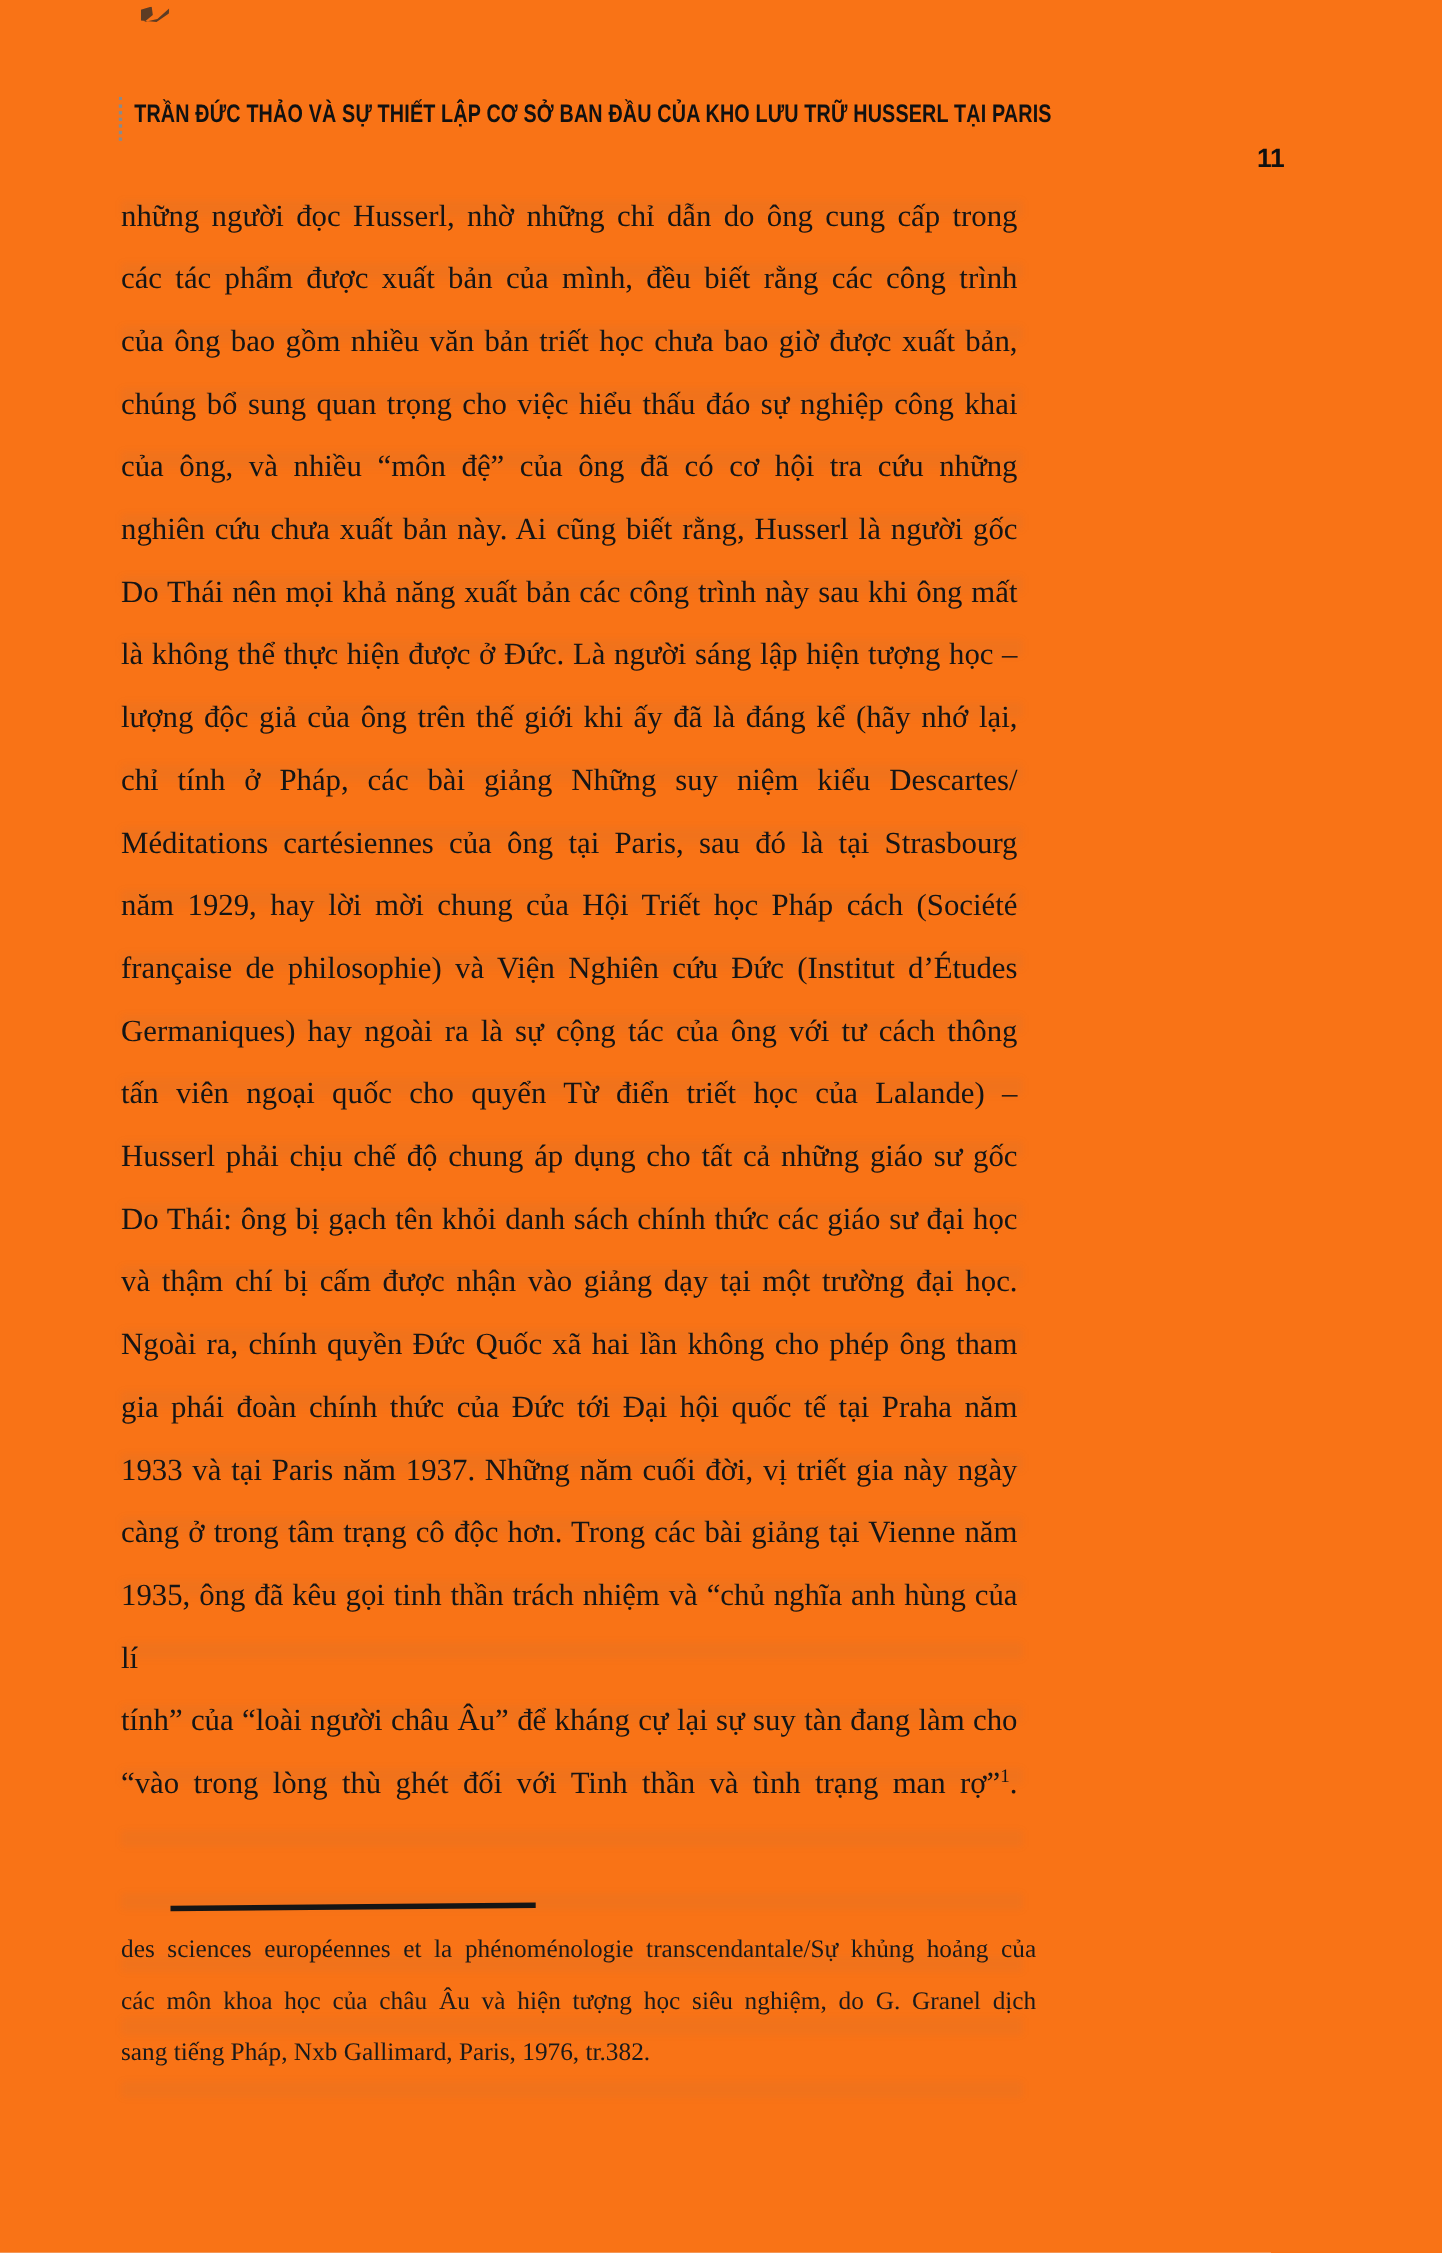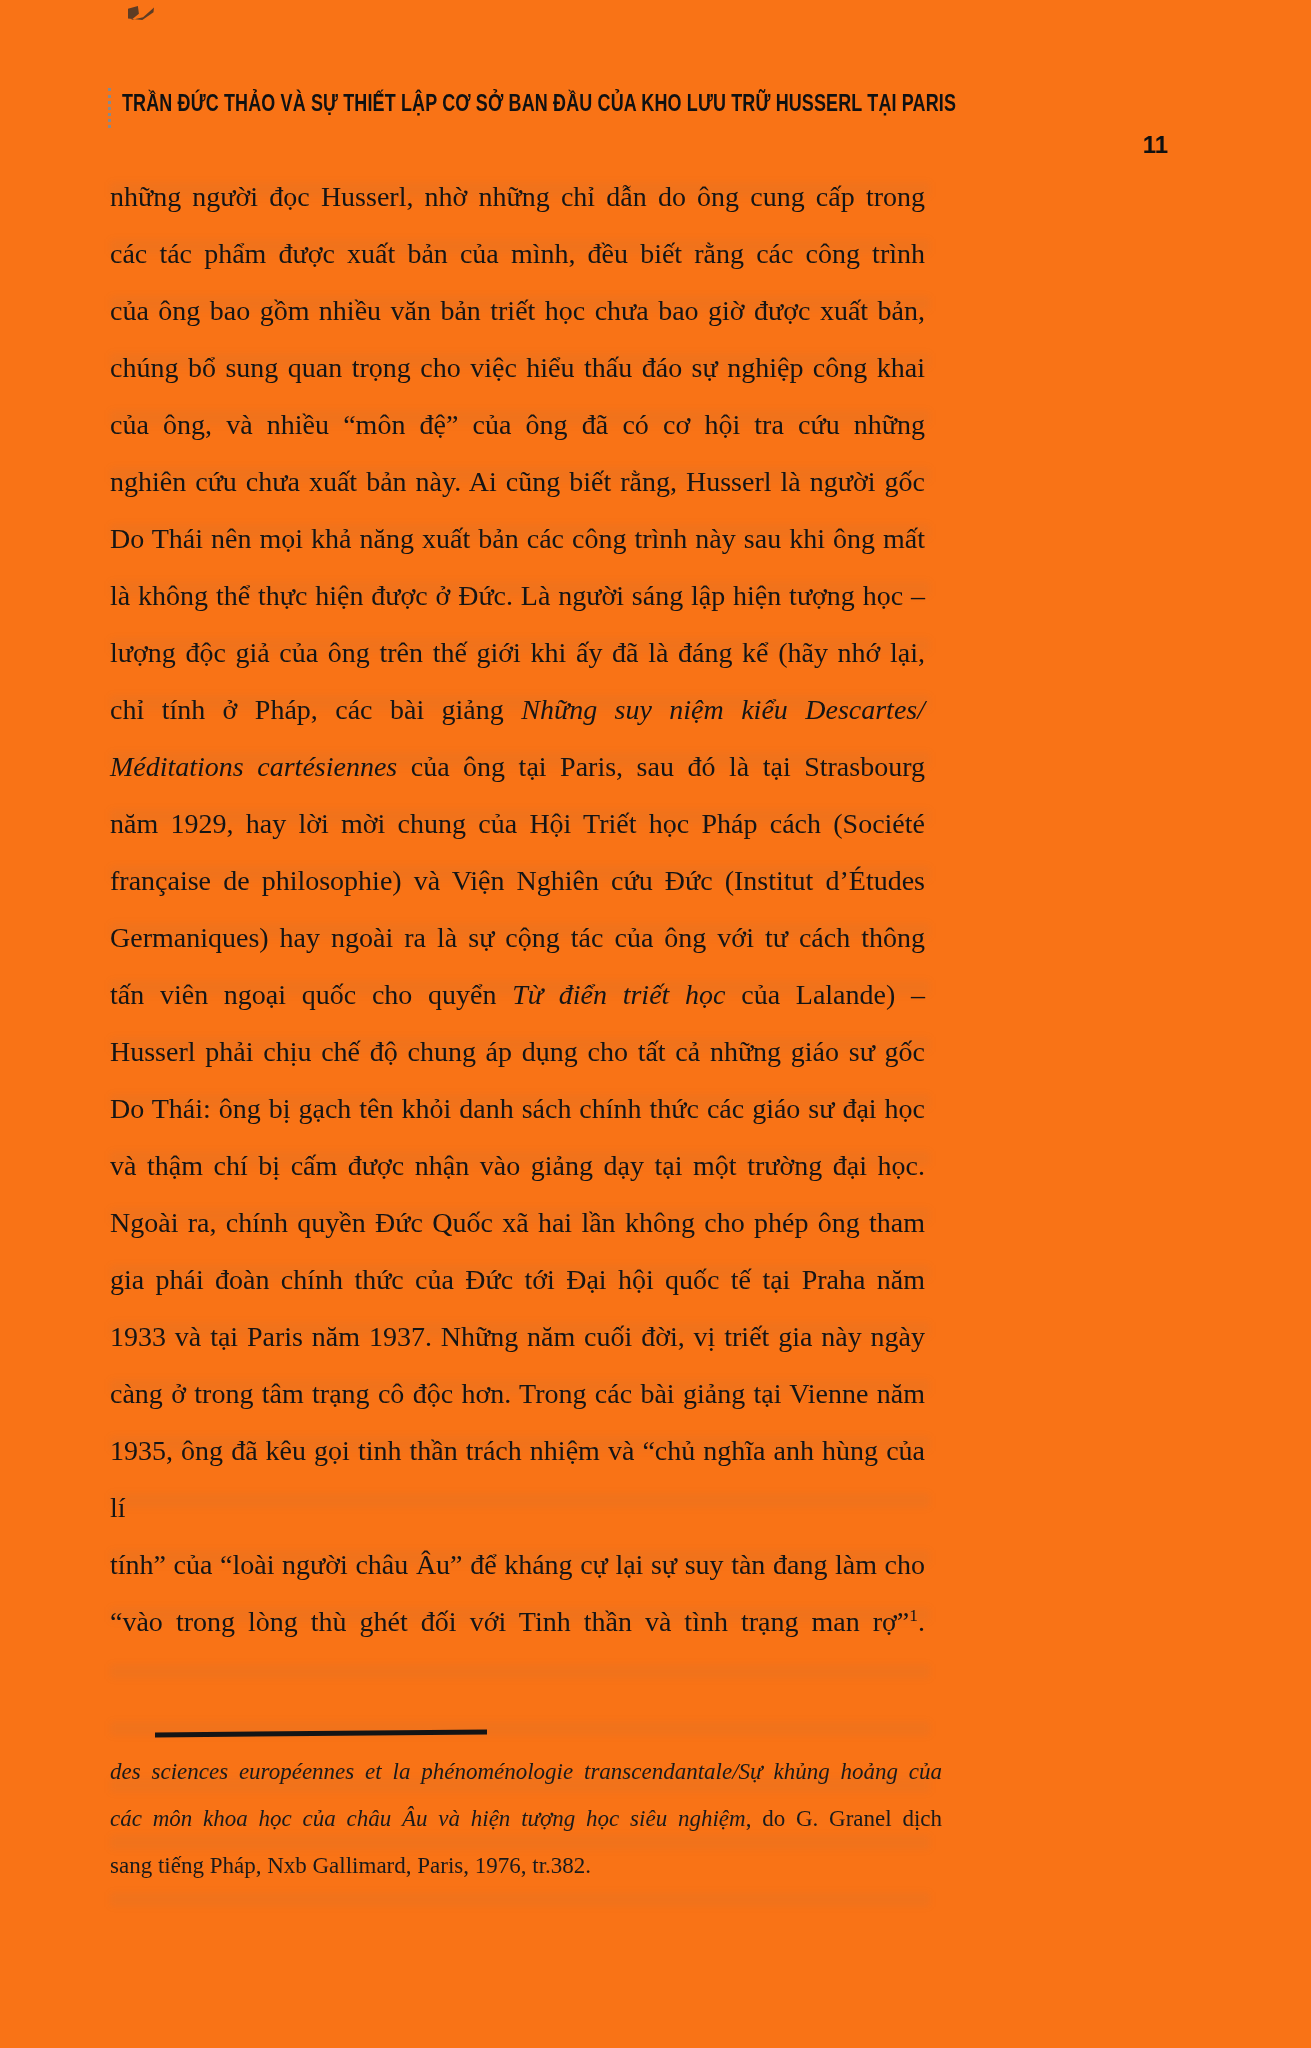--- a/index.html
+++ b/index.html
@@ -74,21 +74,21 @@
     transform:rotate(-0.5deg);
   }
   .tline{
     text-align:justify;
     text-align-last:justify;
     white-space:normal;
   }
   .tline.no-just{
     text-align-last:left;
   }
-  .it{font-style:italic;}
+  .it{}
   sup{font-size:0.62em;line-height:0;vertical-align:super;}
 </style>
 </head>
 <body>
 
 <div class="page">
   <div class="bleed"></div>
   <div class="smudge"></div>
 
   <header class="header">

